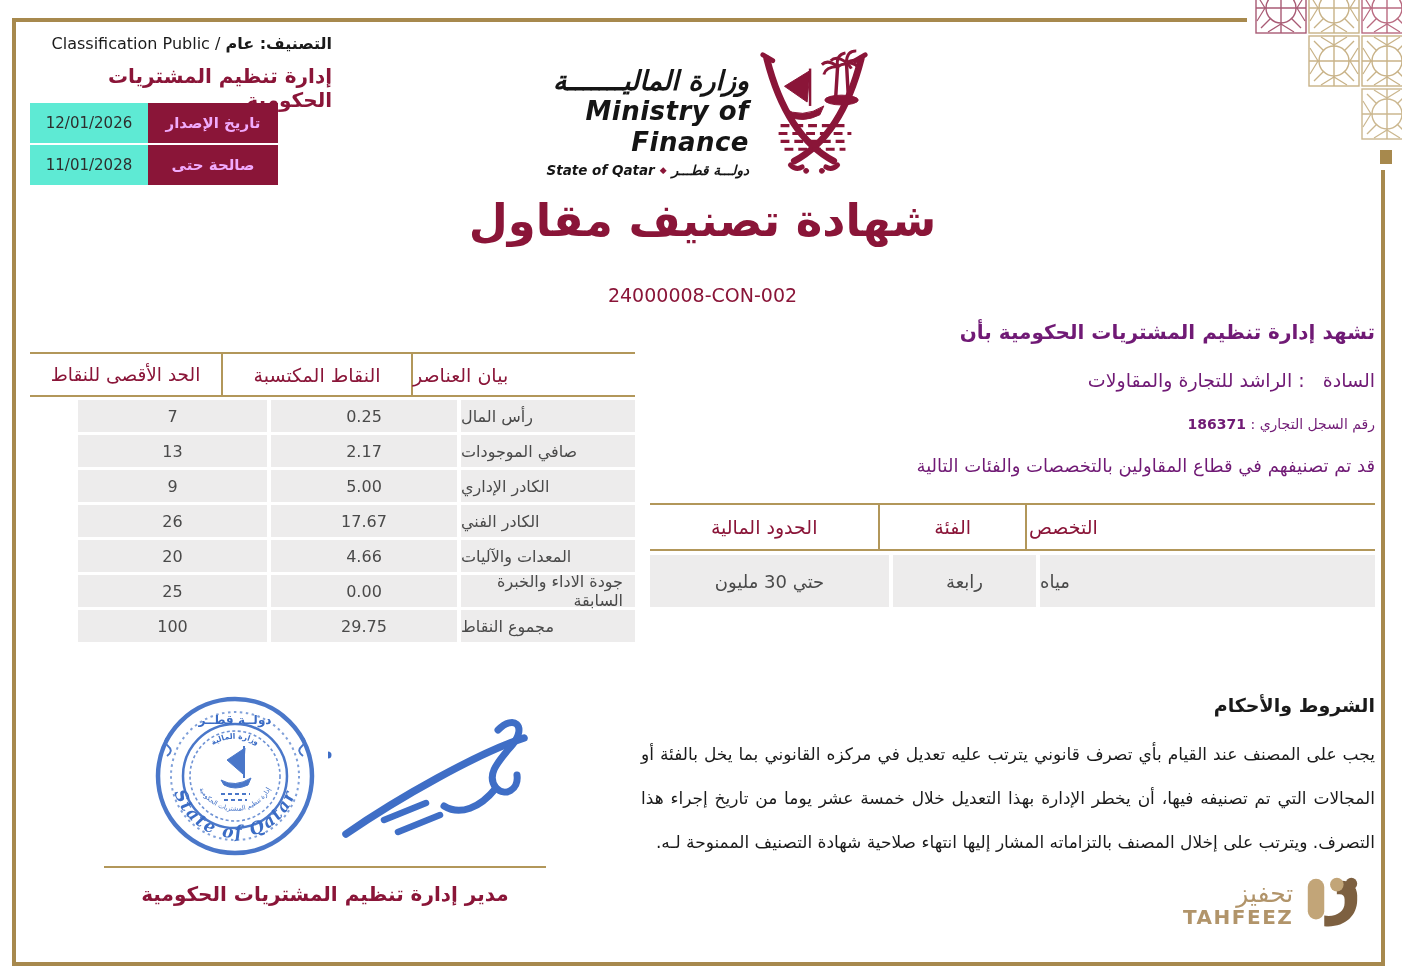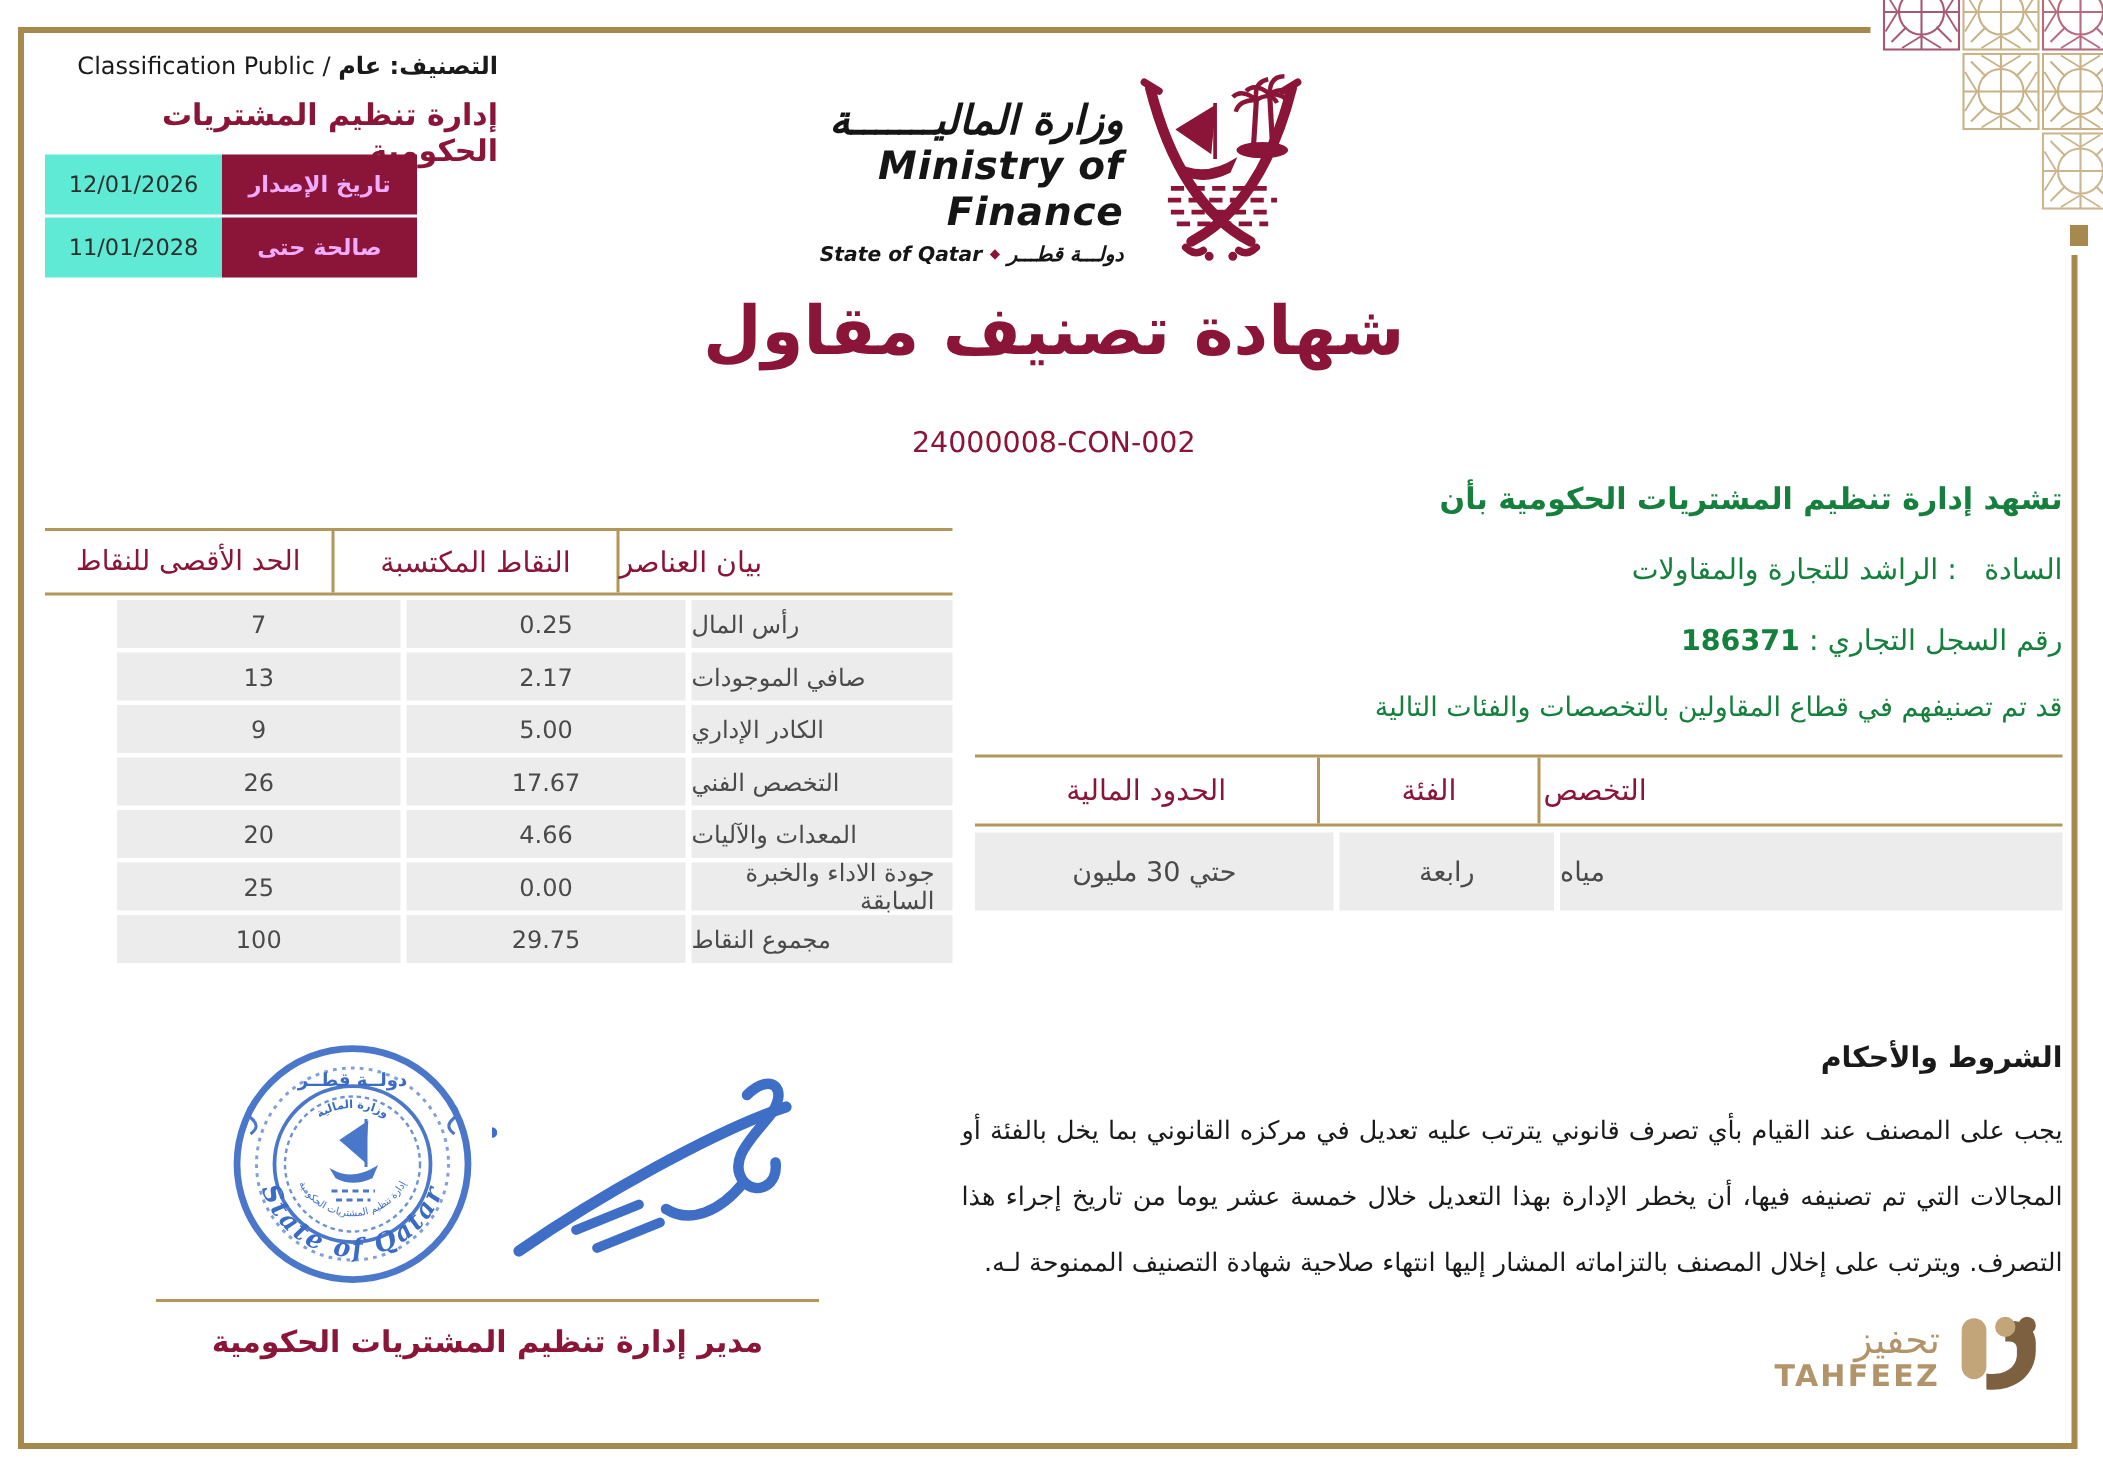--- a/index.html
+++ b/index.html
@@ -23,25 +23,25 @@
   .logo-en{font-size:26px;font-weight:bold;color:#151515;line-height:1.2;letter-spacing:.5px;}
   .logo-state{font-size:13.5px;font-weight:bold;color:#151515;margin-top:3px;display:flex;justify-content:flex-end;align-items:center;gap:5px;}
   .logo-state .diamond{color:#8A1538;font-size:9px;}
   .emblem{margin-left:6px;}
 
   
   .cert-title{position:absolute;left:400px;top:194px;width:605px;text-align:center;font-size:45px;font-weight:bold;color:#8A1538;direction:rtl;}
   .cert-number{position:absolute;left:450px;top:284px;width:505px;text-align:center;font-size:19px;color:#8A1538;}
 
   
-  .info{position:absolute;right:27px;top:320px;width:732px;direction:rtl;text-align:right;color:#15803d;}
+  .info{position:absolute;right:27px;top:320px;width:732px;direction:rtl;text-align:right;color:#701a75;}
   .info .attest{font-size:20px;font-weight:bold;margin:0 0 25px 0;}
   .info .messrs{font-size:19px;margin:0 0 25px 0;}
   .info .messrs b{font-weight:normal;}
-  .info .cr{font-size:19px;margin:0 0 23px 0;}
+  .info .cr{font-size:14px;margin:0 0 23px 0;}
   .info .cr b{font-weight:bold;}
   .info .classified{font-size:18px;margin:0;}
 
   
   .ghead{display:flex;direction:rtl;border-top:2px solid #B2975A;border-bottom:2px solid #B2975A;background:#fff;color:#8A1538;}
   .ghead .cell{display:flex;align-items:center;font-size:19px;}
   .trow{display:flex;direction:rtl;gap:4px;margin-top:4px;}
   .trow .cell{background:#EDECEC;display:flex;align-items:center;color:#4a4a4a;}
 
   
@@ -221,21 +221,21 @@
           <div class="cell c0">صافي الموجودات</div>
           <div class="cell c1">2.17</div>
           <div class="cell c2">13</div>
         </div>
         <div class="trow">
           <div class="cell c0">الكادر الإداري</div>
           <div class="cell c1">5.00</div>
           <div class="cell c2">9</div>
         </div>
         <div class="trow">
-          <div class="cell c0">التخصص الفني</div>
+          <div class="cell c0">الكادر الفني</div>
           <div class="cell c1">17.67</div>
           <div class="cell c2">26</div>
         </div>
         <div class="trow">
           <div class="cell c0">المعدات والآليات</div>
           <div class="cell c1">4.66</div>
           <div class="cell c2">20</div>
         </div>
         <div class="trow">
           <div class="cell c0">جودة الاداء والخبرة السابقة</div>

